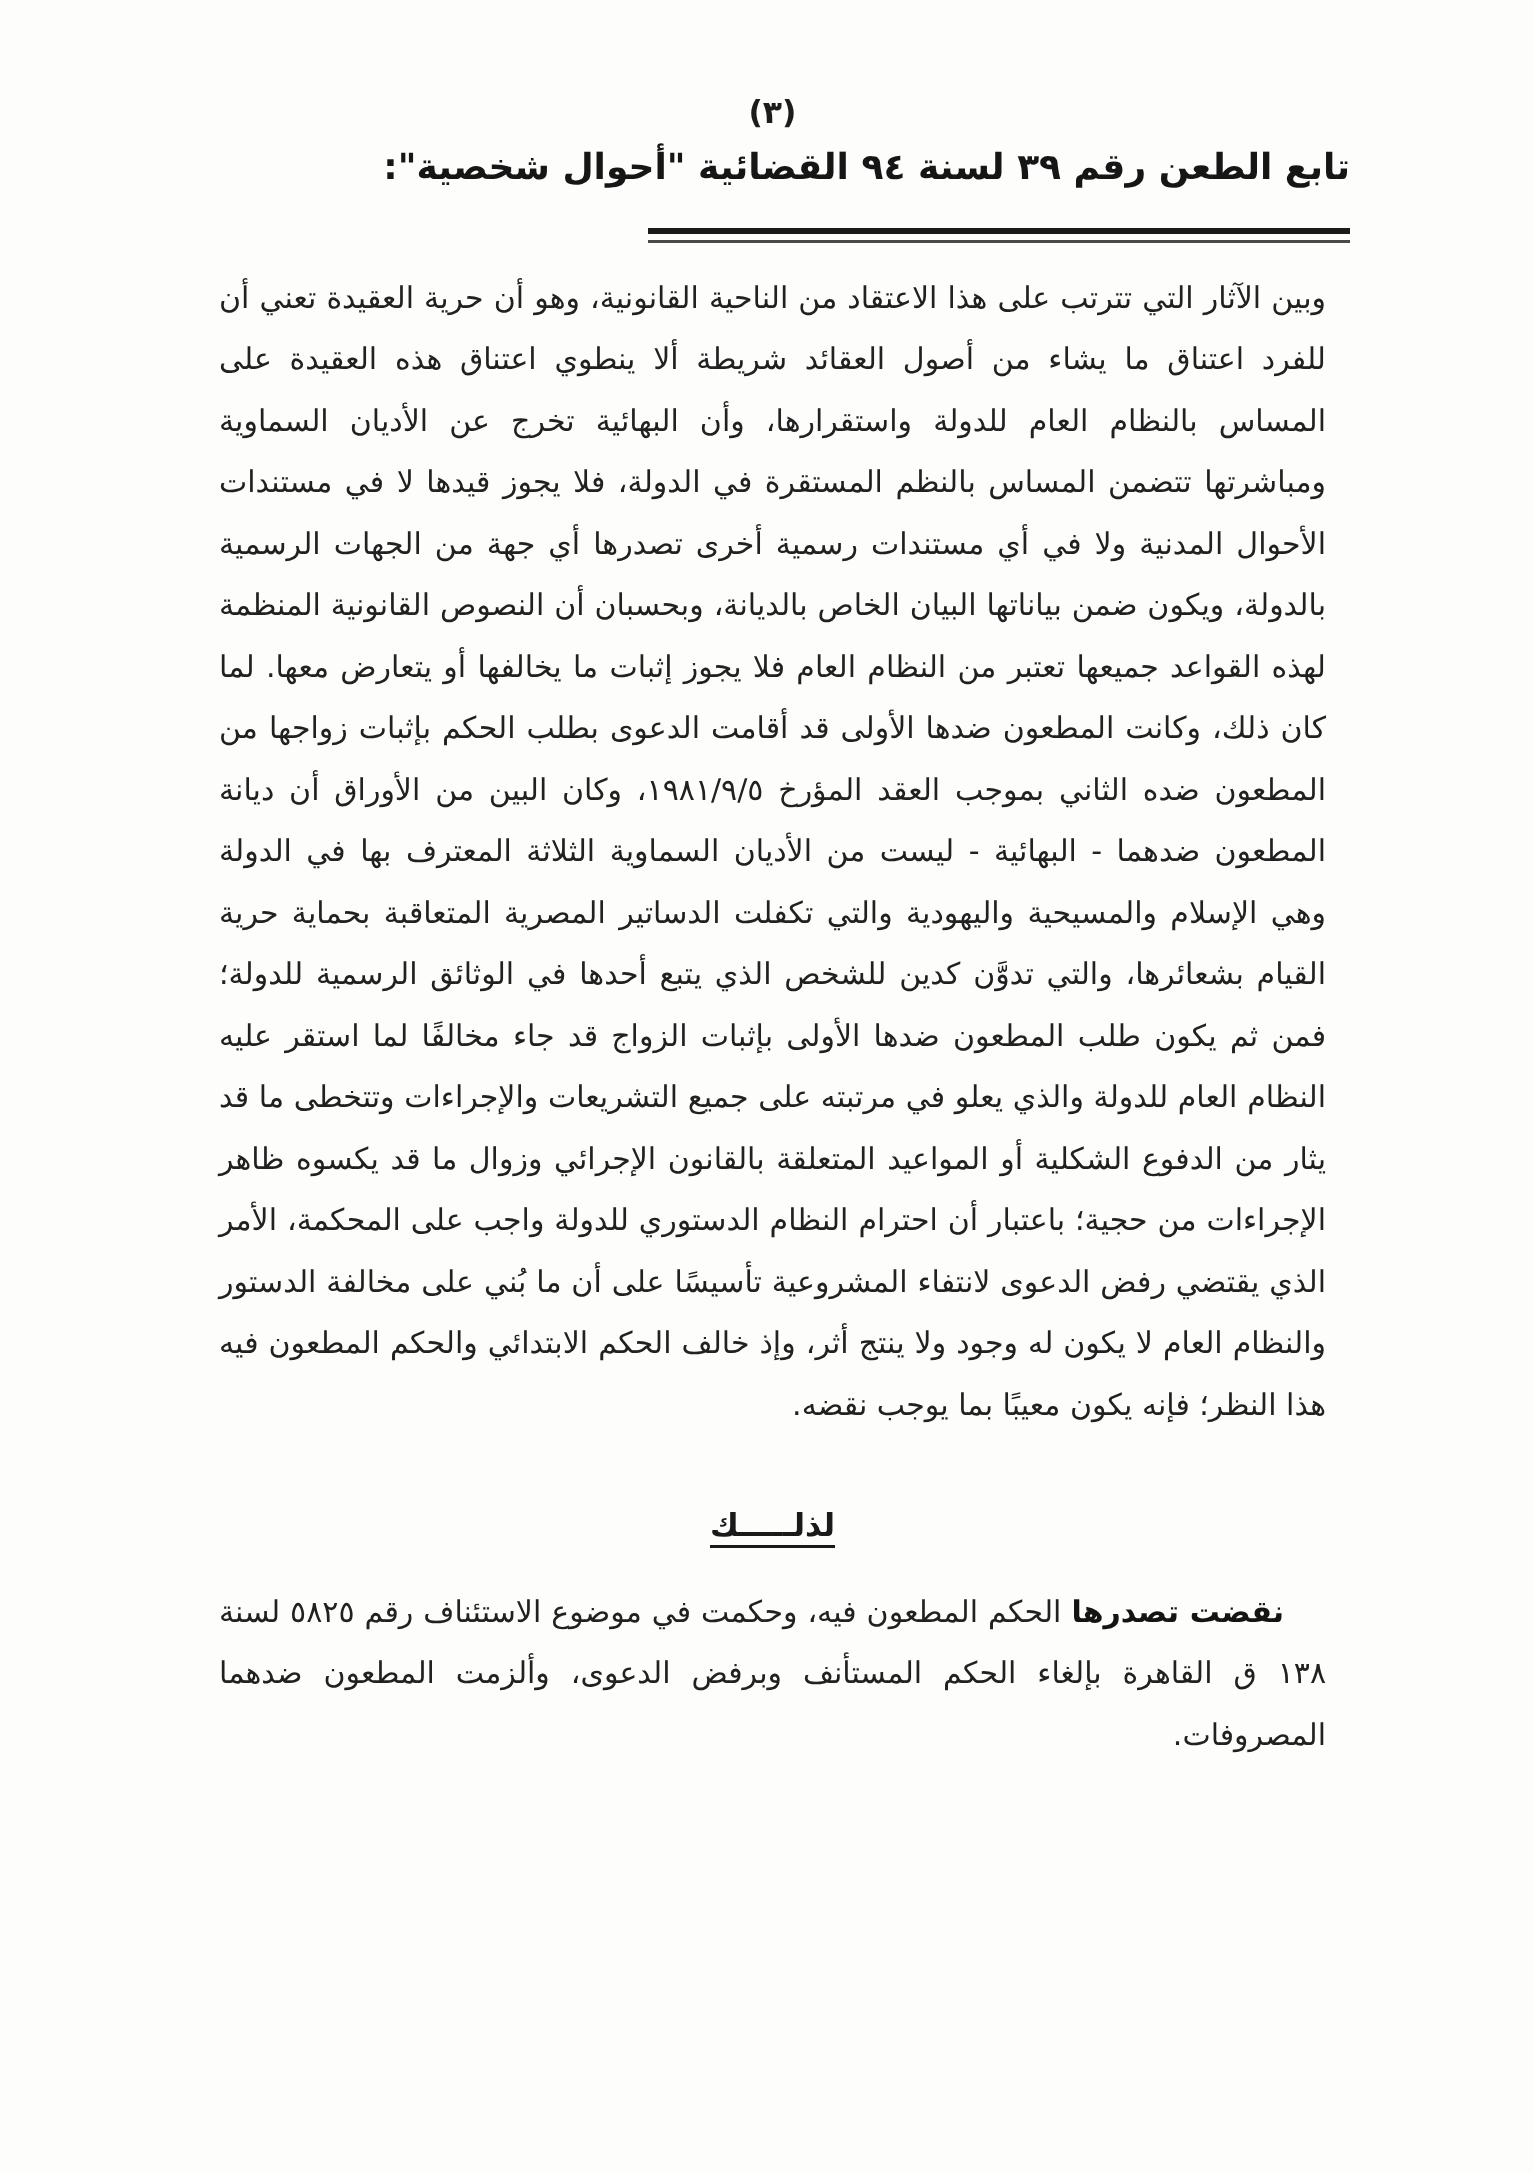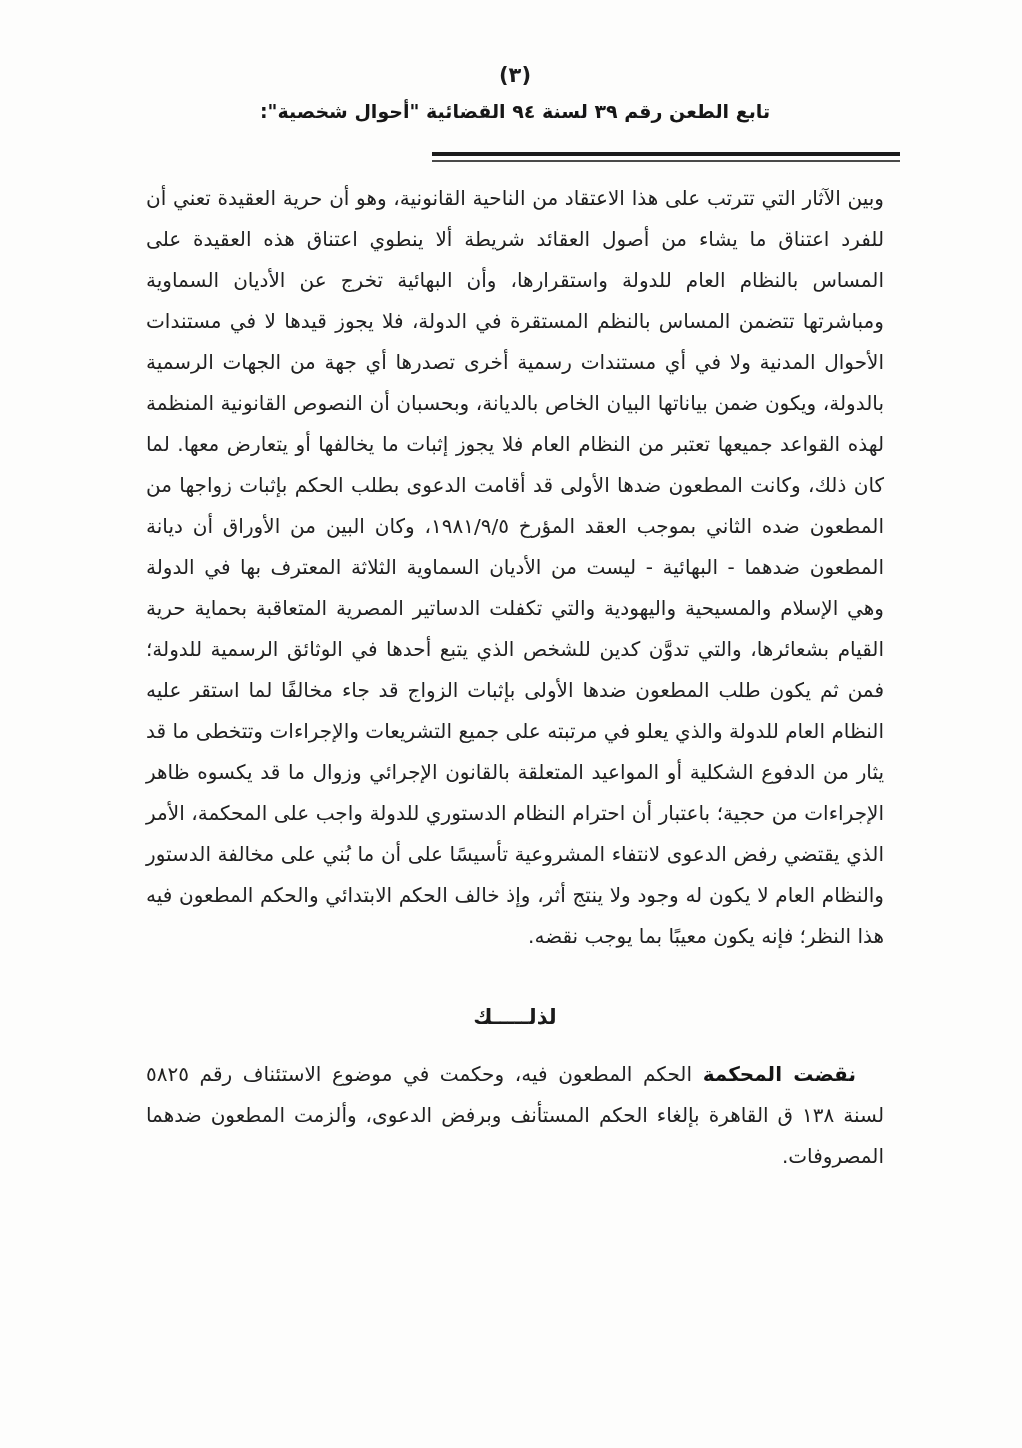--- a/index.html
+++ b/index.html
@@ -18,23 +18,23 @@
   }
   .page-number{
     text-align:center;
     font-weight:bold;
     font-size:21px;
     color:#1c1c1c;
     line-height:30px;
   }
   .case-header{
     margin-top:5px;
-    text-align:center;
+    text-align:right;
     font-weight:bold;
-    font-size:19px;
+    font-size:24px;
     line-height:32px;
     color:#161616;
   }
   .divider{
     width:468px;
     height:4px;
     margin:25px 0 0 auto; 
     margin-right:0;
     border-top:4px solid #1b1b1b;
     border-bottom:2px solid #4a4a4a;
@@ -47,20 +47,21 @@
     color:#212121;
   }
   .body-text p{margin:16px;}
   .para-indent{text-indent:28px;}
   .therefore{
     text-align:center;
     font-weight:bold;
     font-size:21px;
     line-height:41px;
     color:#1a1a1a;
+    text-decoration:underline;
     text-underline-offset:6px;
     text-decoration-thickness:2px;
     margin-top:40px;
   }
   .ruling-lead{font-weight:bold;color:#141414;}
 </style>
 </head>
 <body>
 
 <div class="page">
@@ -71,17 +72,17 @@
 
   <div class="divider"></div>
 
   <div class="body-text">
 
     <p>وبين الآثار التي تترتب على هذا الاعتقاد من الناحية القانونية، وهو أن حرية العقيدة تعني أن للفرد اعتناق ما يشاء من أصول العقائد شريطة ألا ينطوي اعتناق هذه العقيدة على المساس بالنظام العام للدولة واستقرارها، وأن البهائية تخرج عن الأديان السماوية ومباشرتها تتضمن المساس بالنظم المستقرة في الدولة، فلا يجوز قيدها لا في مستندات الأحوال المدنية ولا في أي مستندات رسمية أخرى تصدرها أي جهة من الجهات الرسمية بالدولة، ويكون ضمن بياناتها البيان الخاص بالديانة، وبحسبان أن النصوص القانونية المنظمة لهذه القواعد جميعها تعتبر من النظام العام فلا يجوز إثبات ما يخالفها أو يتعارض معها. لما كان ذلك، وكانت المطعون ضدها الأولى قد أقامت الدعوى بطلب الحكم بإثبات زواجها من المطعون ضده الثاني بموجب العقد المؤرخ ١٩٨١/٩/٥، وكان البين من الأوراق أن ديانة المطعون ضدهما - البهائية - ليست من الأديان السماوية الثلاثة المعترف بها في الدولة وهي الإسلام والمسيحية واليهودية والتي تكفلت الدساتير المصرية المتعاقبة بحماية حرية القيام بشعائرها، والتي تدوَّن كدين للشخص الذي يتبع أحدها في الوثائق الرسمية للدولة؛ فمن ثم يكون طلب المطعون ضدها الأولى بإثبات الزواج قد جاء مخالفًا لما استقر عليه النظام العام للدولة والذي يعلو في مرتبته على جميع التشريعات والإجراءات وتتخطى ما قد يثار من الدفوع الشكلية أو المواعيد المتعلقة بالقانون الإجرائي وزوال ما قد يكسوه ظاهر الإجراءات من حجية؛ باعتبار أن احترام النظام الدستوري للدولة واجب على المحكمة، الأمر الذي يقتضي رفض الدعوى لانتفاء المشروعية تأسيسًا على أن ما بُني على مخالفة الدستور والنظام العام لا يكون له وجود ولا ينتج أثر، وإذ خالف الحكم الابتدائي والحكم المطعون فيه هذا النظر؛ فإنه يكون معيبًا بما يوجب نقضه.</p>
 
 
     <div class="therefore">لذلـــــك</div>
 
-    <p class="para-indent"><span class="ruling-lead">نقضت المحكمة</span><span> الحكم المطعون فيه، وحكمت في موضوع الاستئناف رقم ٥٨٢٥ لسنة ١٣٨ ق القاهرة بإلغاء الحكم المستأنف وبرفض الدعوى، وألزمت المطعون ضدهما المصروفات.</span></p>
+    <p class="para-indent"><span class="ruling-lead">نقضت تصدرها</span><span> الحكم المطعون فيه، وحكمت في موضوع الاستئناف رقم ٥٨٢٥ لسنة ١٣٨ ق القاهرة بإلغاء الحكم المستأنف وبرفض الدعوى، وألزمت المطعون ضدهما المصروفات.</span></p>
 
   </div>
 
 </div>
 
 </body></html>

